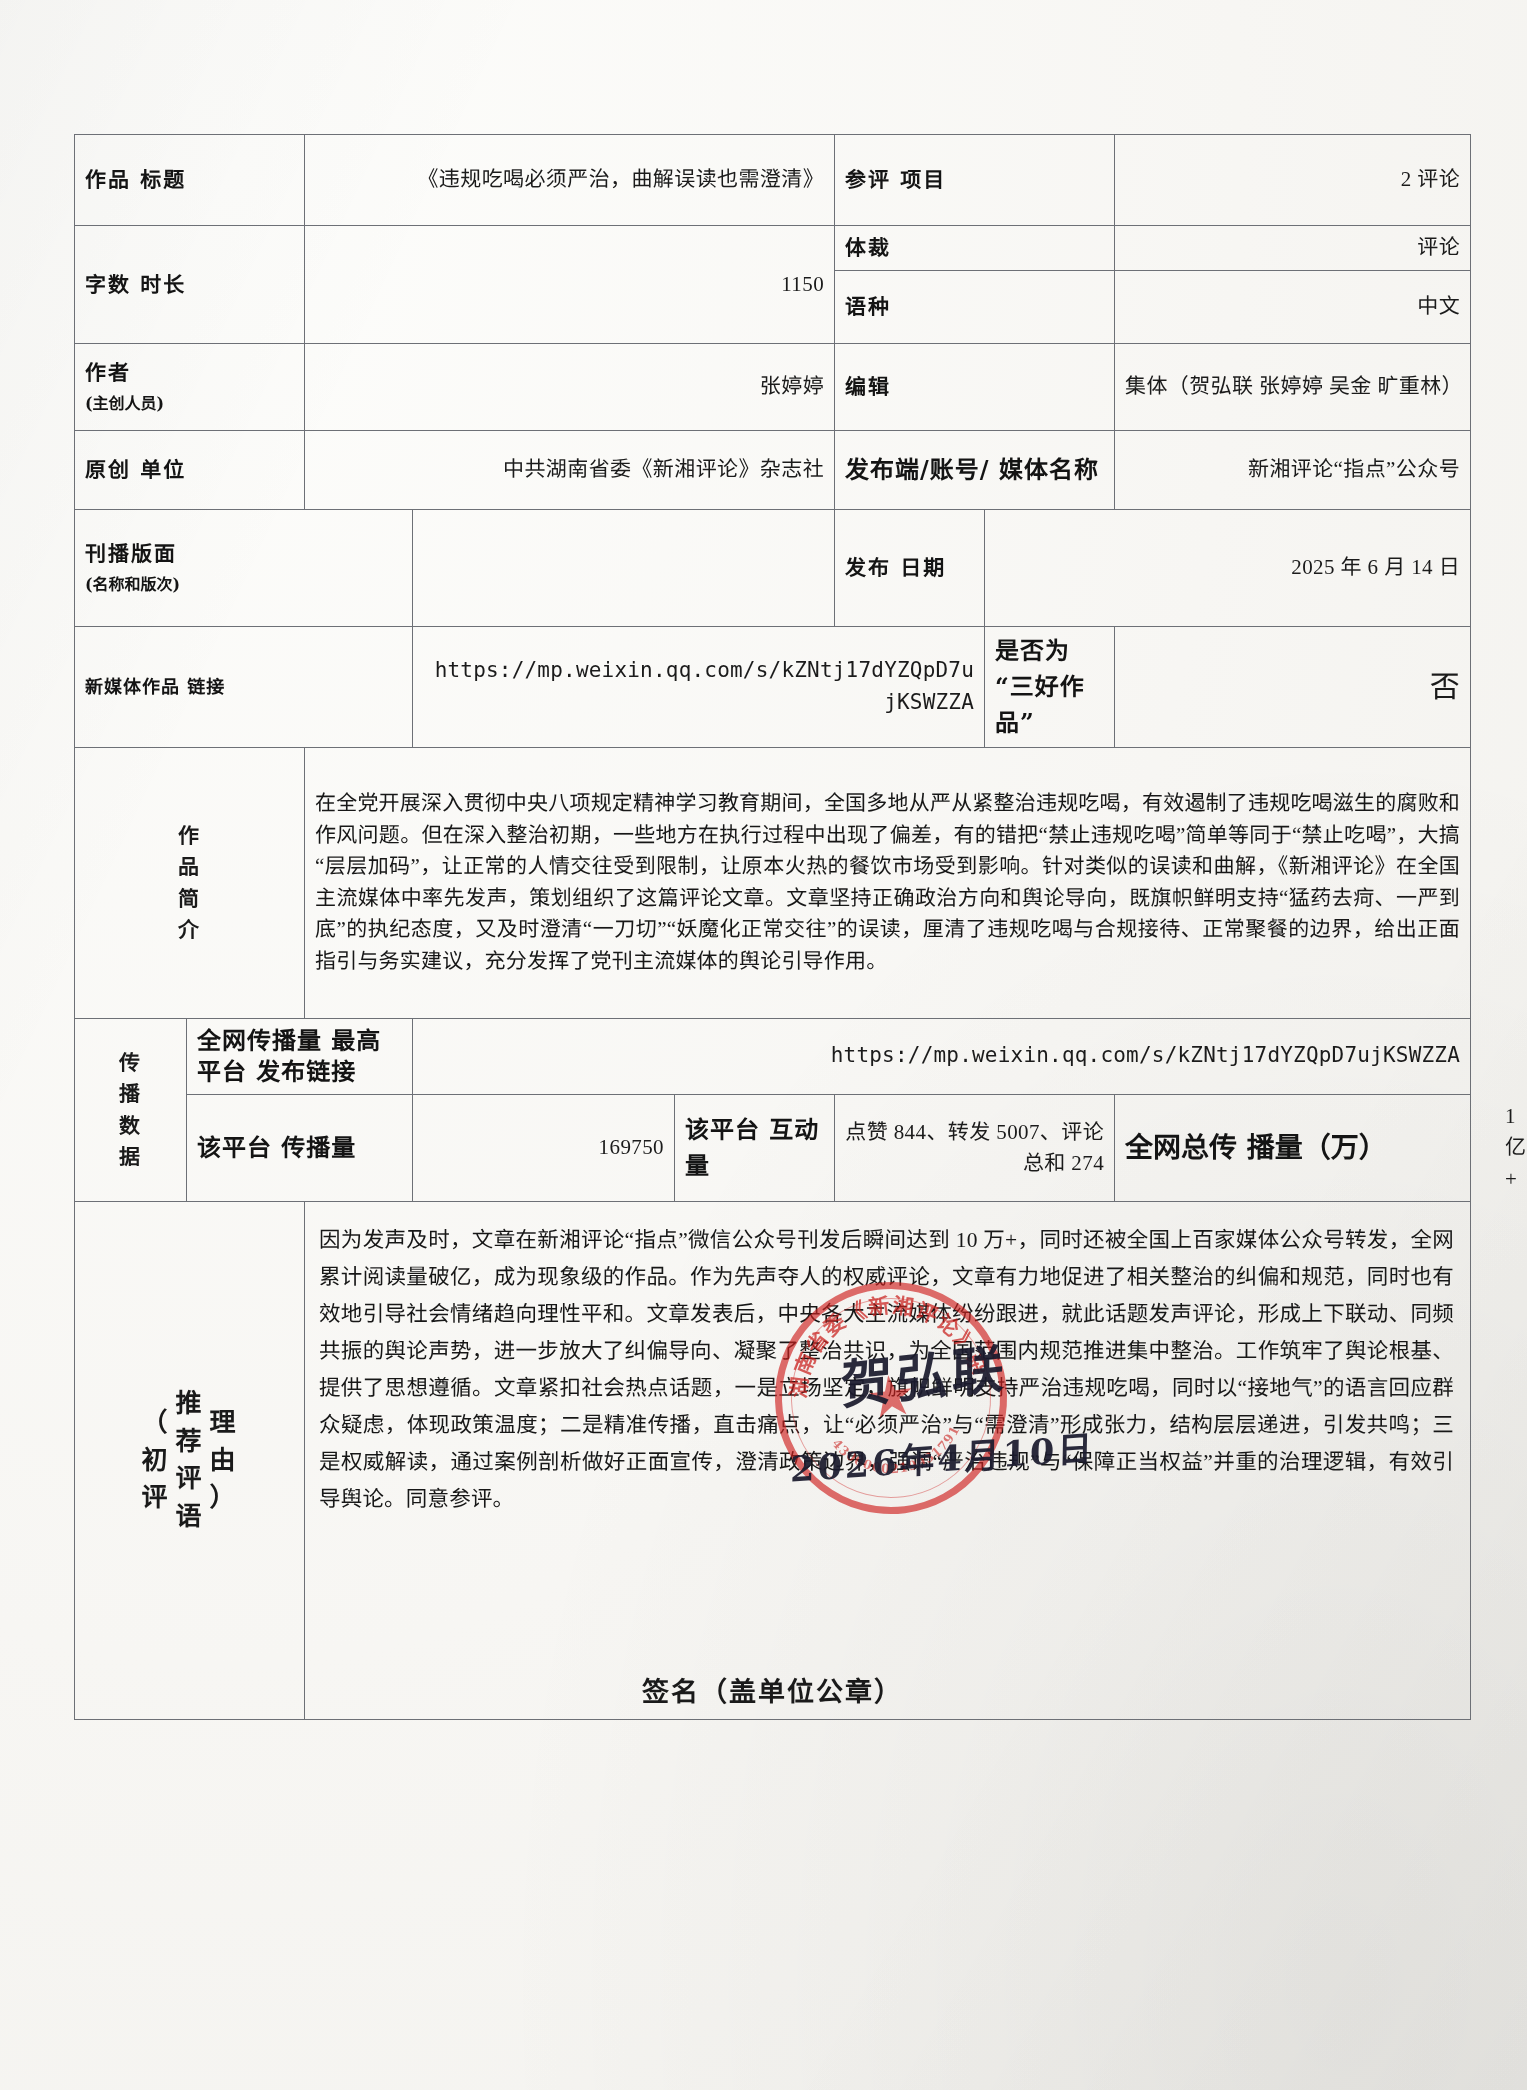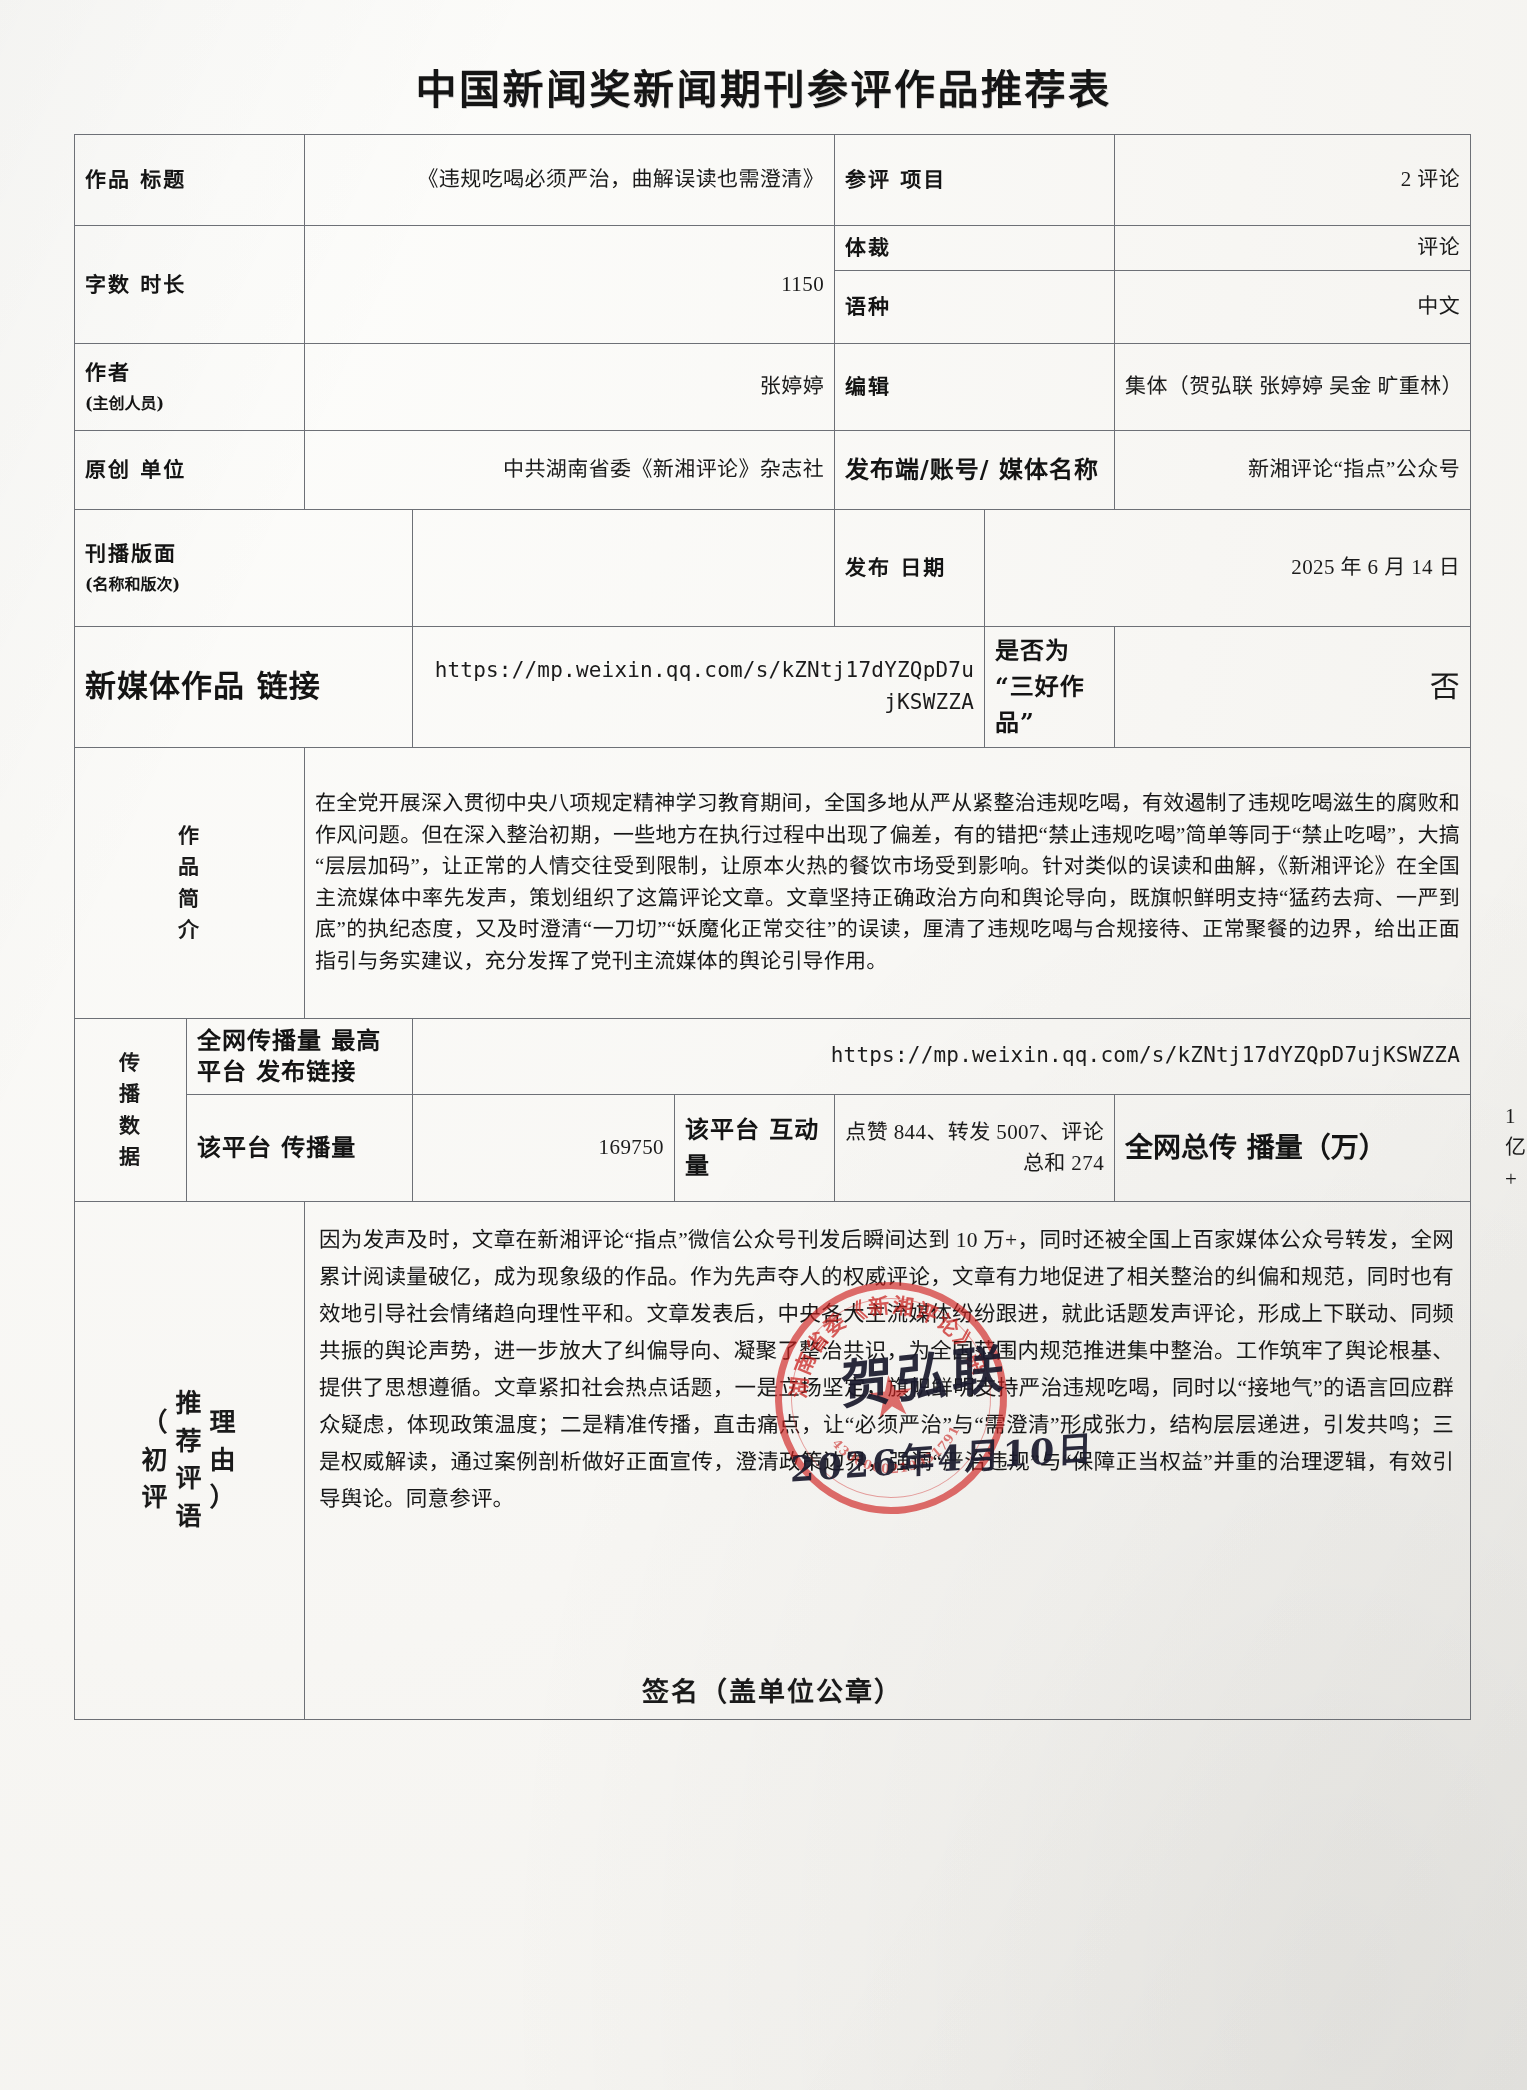--- a/index.html
+++ b/index.html
@@ -196,21 +196,20 @@
     opacity: 0.93;
   }
 </style>
 </head>
 <body>
 
 <div class="paper"></div>
 
 <div class="sheet">
 
-  <div class="doc-title">中国新闻奖新闻期刊参评作品推荐表</div>
 
   <table class="main">
     <colgroup>
       <col style="width:112px">
       <col style="width:118px">
       <col style="width:108px">
       <col style="width:132px">
       <col style="width:130px">
       <col style="width:160px">
       <col style="width:150px">
@@ -277,21 +276,21 @@
       </td>
       <td class="val" colspan="3"></td>
       <td class="lbl">
         <span>发布</span>
         <span>日期</span>
       </td>
       <td class="val" colspan="2" style="padding-left:18px">2025 年 6 月 14 日</td>
     </tr>
 
     <tr>
-      <td class="lbl" colspan="3" style="height:84px;font-size:31px;letter-spacing:1px">
+      <td class="lbl" colspan="3" style="height:84px;font-size:18px;letter-spacing:1px">
         <span>新媒体作品</span>
         <span>链接</span>
       </td>
       <td class="val mono" colspan="4">https://mp.weixin.qq.com/s/kZNtj17dYZQpD7ujKSWZZA</td>
       <td class="lbl" style="font-size:24px;letter-spacing:1px">
         <span>是否为</span>
         <span>“三好作品”</span>
       </td>
       <td class="val" style="font-size:30px;padding-left:22px">否</td>
     </tr>

